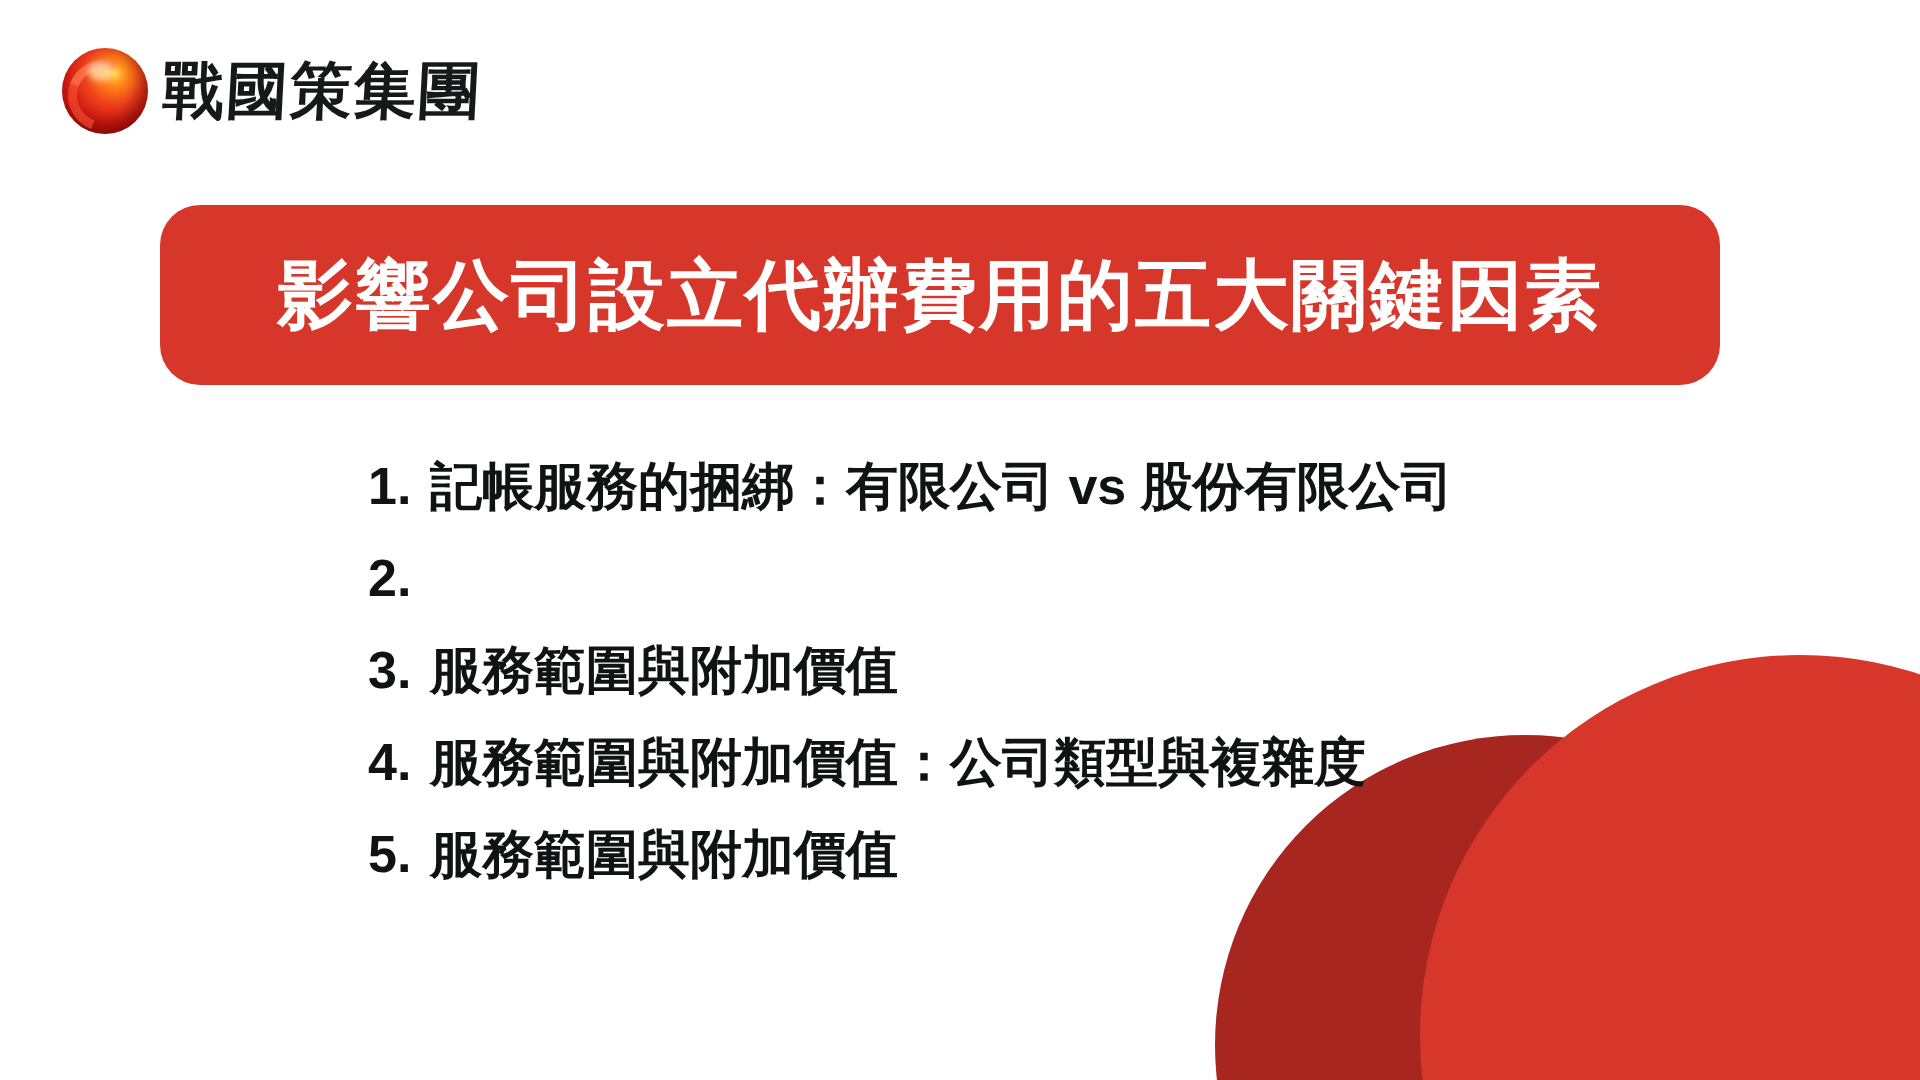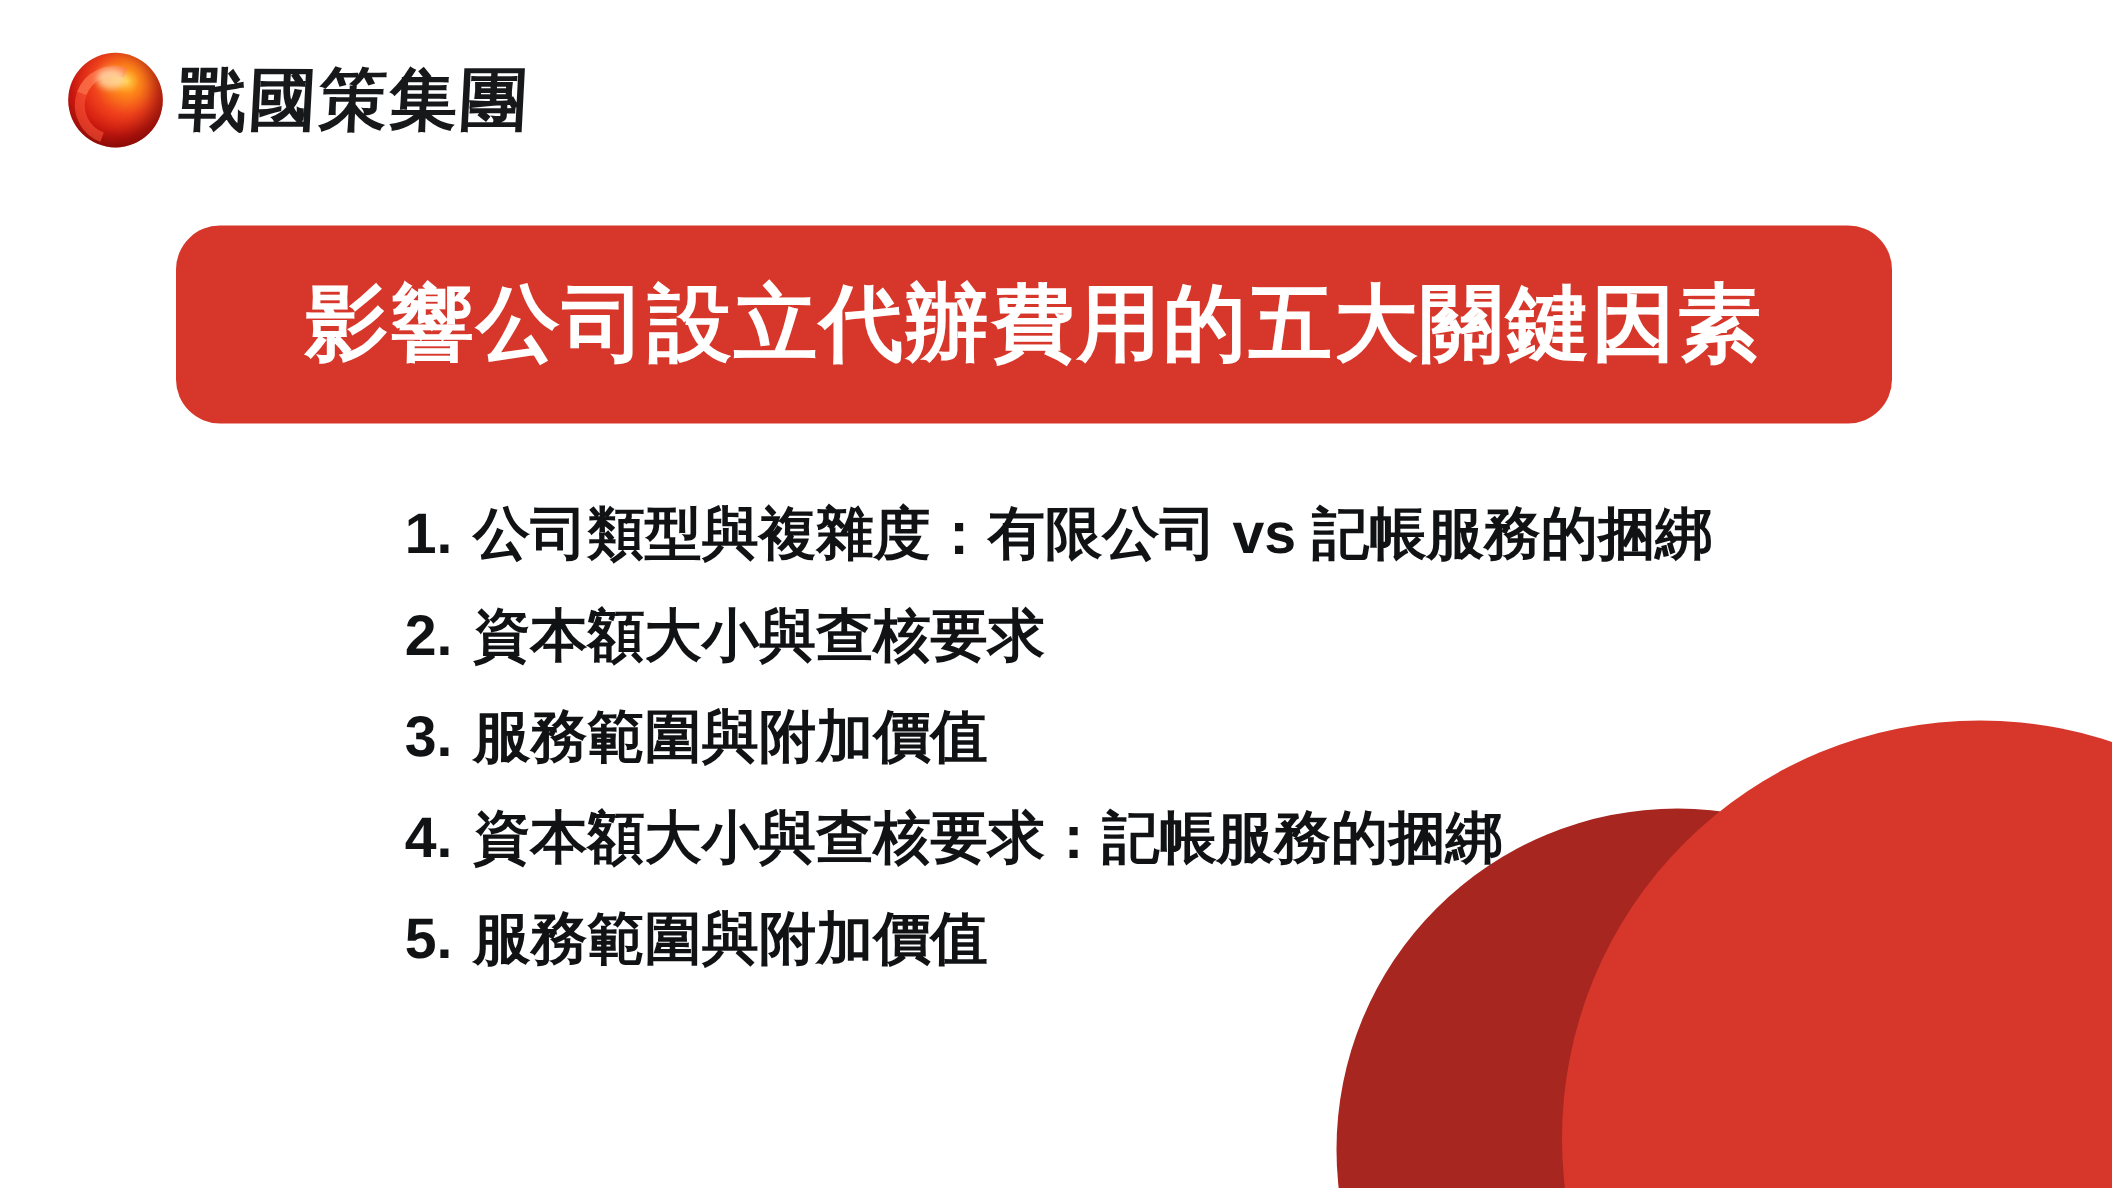--- a/index.html
+++ b/index.html
@@ -168,33 +168,32 @@
     <div class="logo-text">戰國策集團</div>
   </div>
 
   <div class="title-banner">
     <div class="title-text">影響公司設立代辦費用的五大關鍵因素</div>
   </div>
 
   <ol class="list">
     <li class="list-item">
       <span class="item-number">1.</span>
-      <span class="item-text">公司類型與複雜度：有限公司 vs 記帳服務的捆綁</span>
+      <span class="item-text">記帳服務的捆綁：有限公司 vs 股份有限公司</span>
     </li>
     <li class="list-item">
       <span class="item-number">2.</span>
-      <span class="item-text">資本額大小與查核要求</span>
     </li>
     <li class="list-item">
       <span class="item-number">3.</span>
       <span class="item-text">服務範圍與附加價值</span>
     </li>
     <li class="list-item">
       <span class="item-number">4.</span>
-      <span class="item-text">資本額大小與查核要求：記帳服務的捆綁</span>
+      <span class="item-text">服務範圍與附加價值：公司類型與複雜度</span>
     </li>
     <li class="list-item">
       <span class="item-number">5.</span>
       <span class="item-text">服務範圍與附加價值</span>
     </li>
   </ol>
 
 </div>
 
 </body></html>

